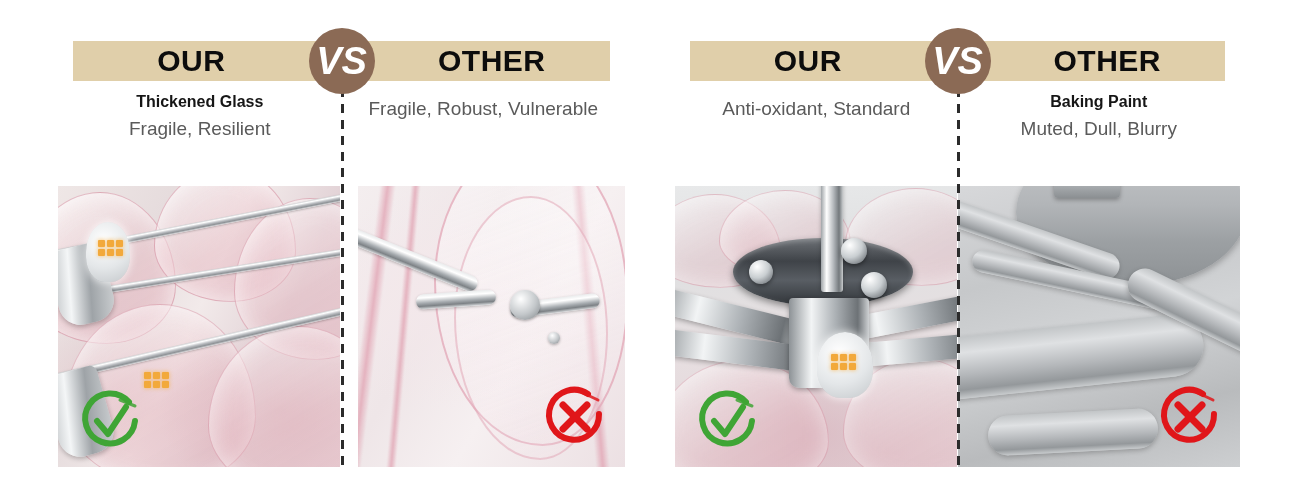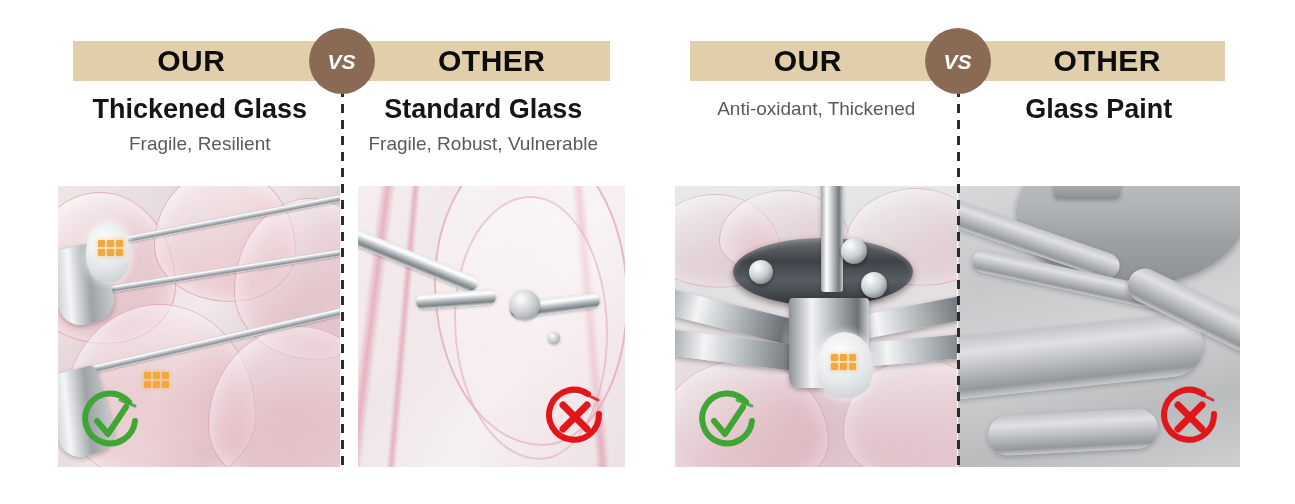--- a/index.html
+++ b/index.html
@@ -67,41 +67,41 @@
     height: 66px;
     border-radius: 50%;
     background: #8B6A55;
     display: flex;
     align-items: center;
     justify-content: center;
     z-index: 4;
   }
   .vs-badge span {
     color: #ffffff;
-    font-size: 21px;
+    font-size: 38px;
     font-weight: bold;
     font-style: italic;
     line-height: 1;
     font-family: "Liberation Sans", sans-serif;
   }
 
   
   .titles {
     position: absolute;
     top: 92px;
     left: 0;
     right: 0;
     display: flex;
   }
   .title-col {
     flex: 1 1 50%;
     text-align: center;
   }
   .title-main {
-    font-size: 27px;
+    font-size: 16px;
     font-weight: bold;
     color: #161616;
     line-height: 1.28;
     white-space: nowrap;
   }
   .title-sub {
     margin-top: 5px;
     font-size: 19px;
     color: #5a5a5a;
     line-height: 1.3;
@@ -306,21 +306,20 @@
     <div class="vs-badge">
       <span>VS</span>
     </div>
 
     <div class="titles">
       <div class="title-col">
         <div class="title-main">Thickened Glass</div>
         <div class="title-sub">Fragile, Resilient</div>
       </div>
       <div class="title-col">
-        <div class="title-main">Standard Glass</div>
         <div class="title-sub">Fragile, Robust, Vulnerable</div>
       </div>
     </div>
 
     <div class="divider"></div>
 
     <div class="photos">
 
       <div class="photo pane-a">
         <div class="photo-canvas scene-glass-thick">
@@ -403,24 +402,25 @@
         <span class="banner-label">OTHER</span>
       </div>
     </div>
 
     <div class="vs-badge">
       <span>VS</span>
     </div>
 
     <div class="titles">
       <div class="title-col">
-        <div class="title-sub">Anti-oxidant, Thickened</div>
+        <div class="title-sub">Anti-oxidant, Standard</div>
       </div>
       <div class="title-col">
-        <div class="title-main">Glass Paint</div>
+        <div class="title-main">Baking Paint</div>
+        <div class="title-sub">Muted, Dull, Blurry</div>
       </div>
     </div>
 
     <div class="divider"></div>
 
     <div class="photos">
 
       <div class="photo pane-a">
         <div class="photo-canvas scene-chrome">
           <div class="glass-petal" style="left:-26px; top:8px;   width:130px; height:92px;  opacity:.75;"></div>

